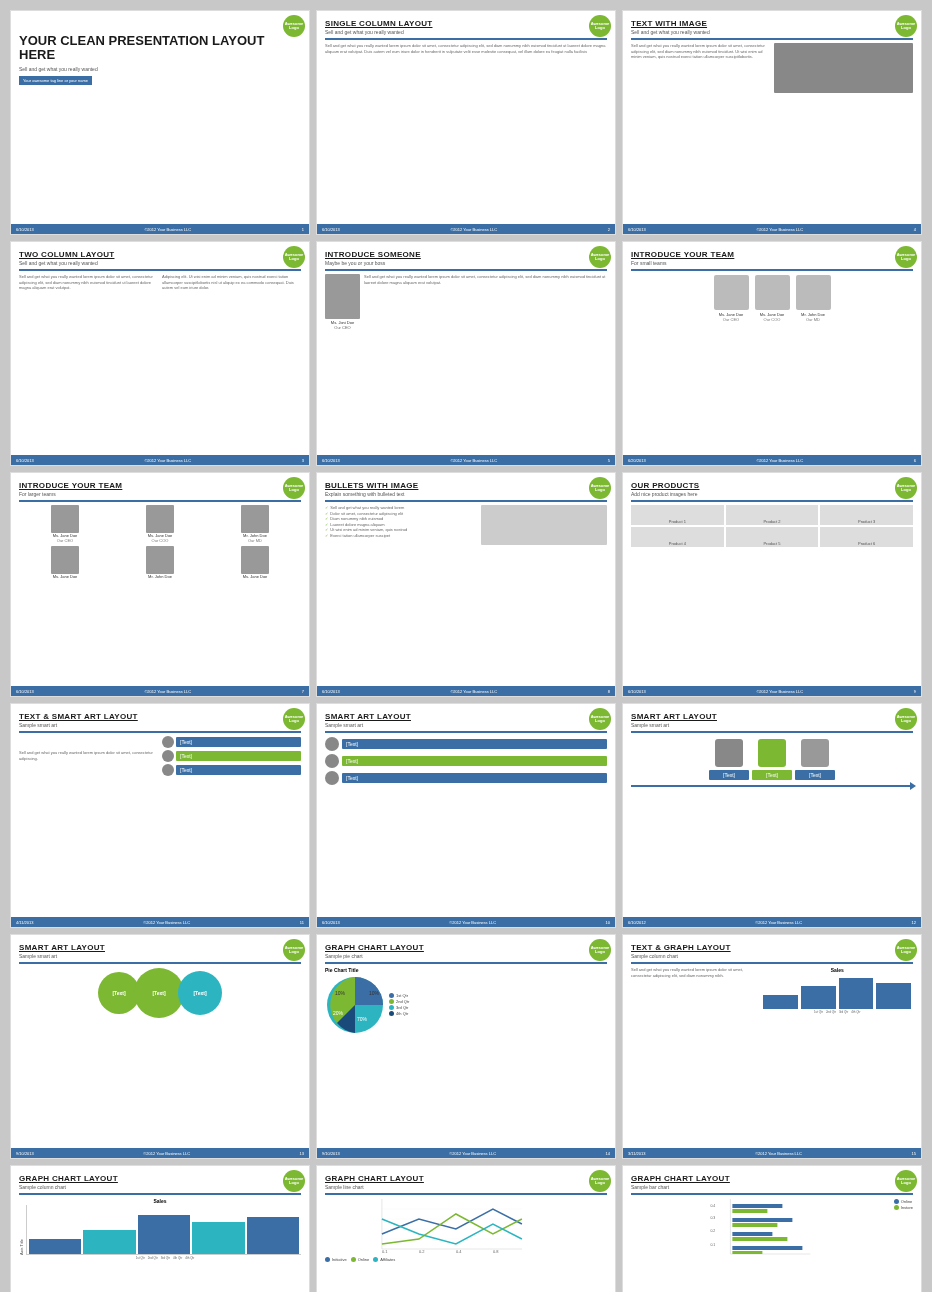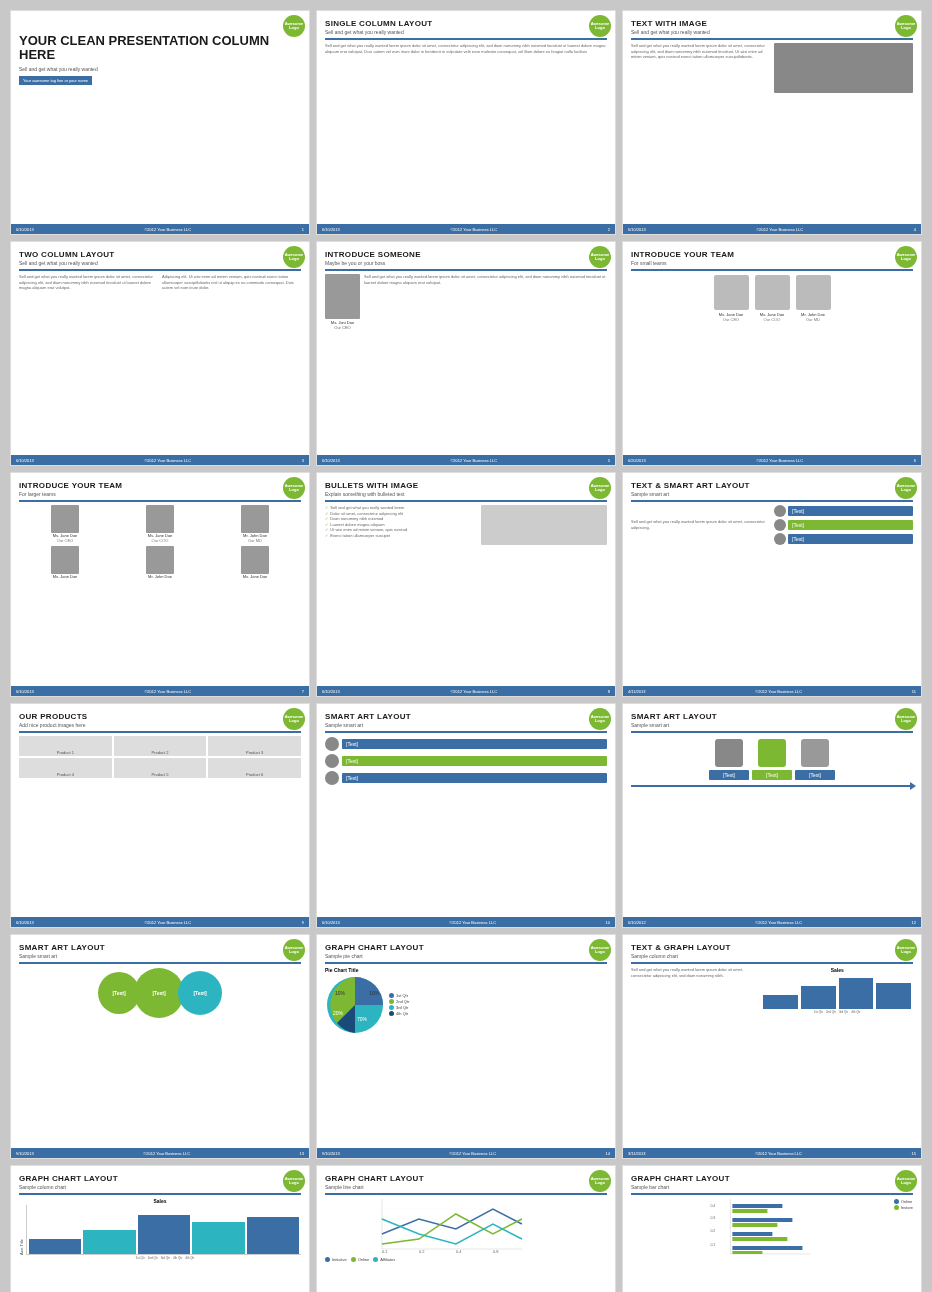--- a/index.html
+++ b/index.html
@@ -50,20 +50,21 @@
       line-height: 1.1;
       z-index: 10;
     }
     .slide-title {
       font-size: 8px;
       font-weight: bold;
       color: #1a1a1a;
       margin-bottom: 1px;
       text-transform: uppercase;
       letter-spacing: 0.3px;
+      text-decoration: underline;
     }
     .slide-subtitle {
       font-size: 5px;
       color: #555;
       margin-bottom: 3px;
     }
     .slide-body {
       font-size: 4px;
       color: #666;
       line-height: 1.4;
@@ -201,21 +202,21 @@
     }
   </style>
 </head>
 <body>
 
 <div class="grid">
 
   <div class="slide slide-1">
     <div class="logo-circle">Awesome<br>Logo</div>
     <div style="margin-top:10px;">
-      <div class="title-main">YOUR CLEAN PRESENTATION COLUMN HERE</div>
+      <div class="title-main">YOUR CLEAN PRESENTATION LAYOUT HERE</div>
       <div class="title-sub">Sell and get what you really wanted</div>
       <div class="tag-line">Your awesome tag line or your name</div>
     </div>
     <div class="slide-footer">
       <span>6/10/2013</span>
       <span>©2012 Your Business LLC</span>
       <span>1</span>
     </div>
   </div>
 
@@ -374,20 +375,52 @@
     </div>
     <div class="slide-footer">
       <span>6/10/2013</span>
       <span>©2012 Your Business LLC</span>
       <span>8</span>
     </div>
   </div>
 
   <div class="slide">
     <div class="logo-circle">Awesome<br>Logo</div>
+    <div class="slide-title">OUR PRODUCTS</div>
+    <div class="slide-subtitle">Add nice product images here</div>
+    <div class="blue-divider"></div>
+    <div class="product-grid">
+      <div class="product-box">
+          <span>Product 1</span>
+        </div>
+      <div class="product-box">
+          <span>Product 2</span>
+        </div>
+      <div class="product-box">
+          <span>Product 3</span>
+        </div>
+      <div class="product-box">
+          <span>Product 4</span>
+        </div>
+      <div class="product-box">
+          <span>Product 5</span>
+        </div>
+      <div class="product-box">
+          <span>Product 6</span>
+        </div>
+    </div>
+    <div class="slide-footer">
+      <span>6/10/2013</span>
+      <span>©2012 Your Business LLC</span>
+      <span>9</span>
+    </div>
+  </div>
+
+  <div class="slide">
+    <div class="logo-circle">Awesome<br>Logo</div>
     <div class="slide-title">TEXT &amp; SMART ART LAYOUT</div>
     <div class="slide-subtitle">Sample smart art</div>
     <div class="blue-divider"></div>
     <div style="display:flex;gap:4px;align-items:center;">
       <div style="flex:1">
         <div class="slide-body">Sell and get what you really wanted lorem ipsum dolor sit amet, consectetur adipiscing.</div>
       </div>
       <div style="flex:1;">
         <div style="display:flex;align-items:center;gap:2px;margin-bottom:2px;">
           <div style="width:12px;height:12px;background:#888;border-radius:50%;"></div>
@@ -400,52 +433,20 @@
         <div style="display:flex;align-items:center;gap:2px;">
           <div style="width:12px;height:12px;background:#888;border-radius:50%;"></div>
           <div class="smart-box" style="flex:1;">[Text]</div>
         </div>
       </div>
     </div>
     <div class="slide-footer">
       <span>4/11/2013</span>
       <span>©2012 Your Business LLC</span>
       <span>11</span>
-    </div>
-  </div>
-
-  <div class="slide">
-    <div class="logo-circle">Awesome<br>Logo</div>
-    <div class="slide-title">OUR PRODUCTS</div>
-    <div class="slide-subtitle">Add nice product images here</div>
-    <div class="blue-divider"></div>
-    <div class="product-grid">
-      <div class="product-box">
-          <span>Product 1</span>
-        </div>
-      <div class="product-box">
-          <span>Product 2</span>
-        </div>
-      <div class="product-box">
-          <span>Product 3</span>
-        </div>
-      <div class="product-box">
-          <span>Product 4</span>
-        </div>
-      <div class="product-box">
-          <span>Product 5</span>
-        </div>
-      <div class="product-box">
-          <span>Product 6</span>
-        </div>
-    </div>
-    <div class="slide-footer">
-      <span>6/10/2013</span>
-      <span>©2012 Your Business LLC</span>
-      <span>9</span>
     </div>
   </div>
 
   <div class="slide">
     <div class="logo-circle">Awesome<br>Logo</div>
     <div class="slide-title">SMART ART LAYOUT</div>
     <div class="slide-subtitle">Sample smart art</div>
     <div class="blue-divider"></div>
     <div style="margin-top:4px;">
       <div style="display:flex;align-items:center;gap:3px;margin-bottom:3px;">

